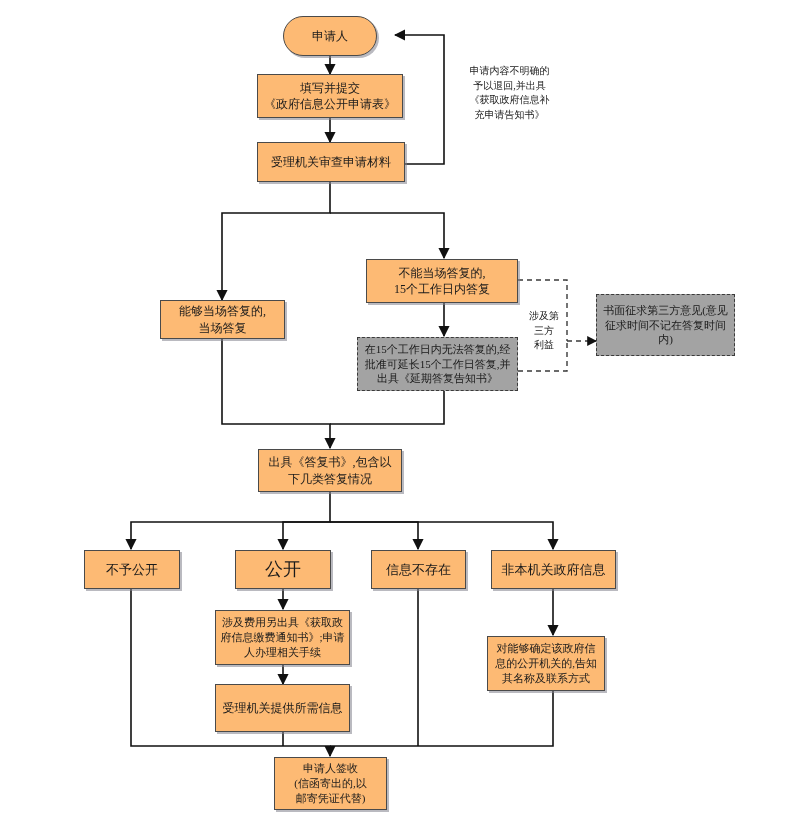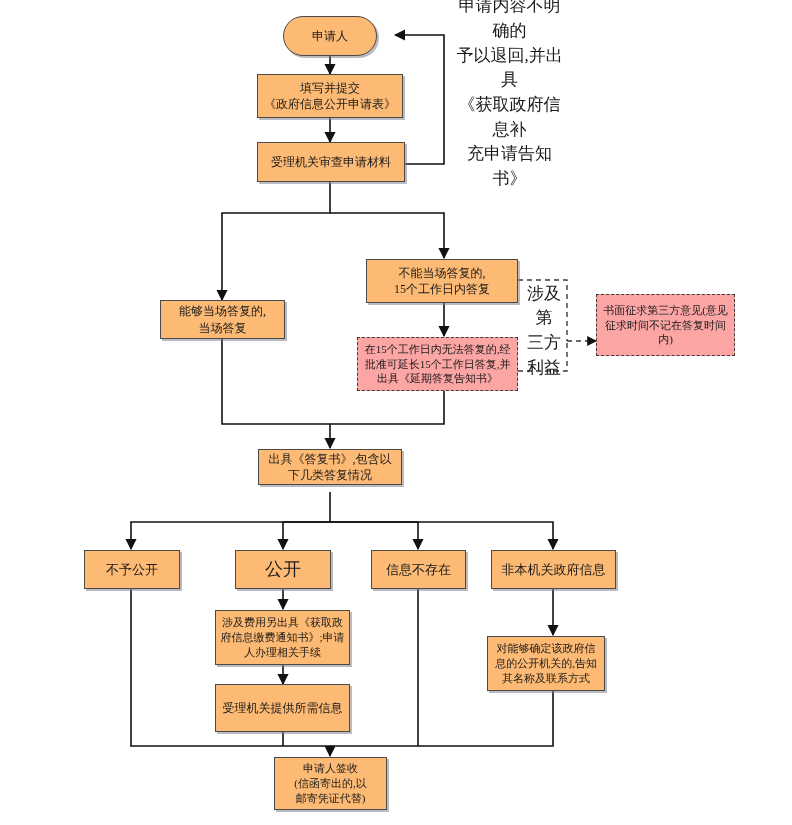--- a/index.html
+++ b/index.html
@@ -42,32 +42,32 @@
   }
   .node .txt {
     display: block;
     width: 100%;
     white-space: pre-line;
   }
   .node.terminator {
     border-radius: 999px;
   }
   .node.dashed {
-    background: #fca5a5;
+    background: #a3a3a3;
     border: 1px dashed #3a3a3a;
     box-shadow: none;
   }
   .label {
     position: absolute;
     box-sizing: border-box;
     display: flex;
     align-items: center;
     justify-content: center;
     text-align: center;
-    font-size: 17px;
+    font-size: 10px;
     line-height: 1.45;
     color: #1a1a1a;
     background: transparent;
     white-space: pre-line;
   }
   .label .txt { display:block; width:100%; white-space: pre-line; }
 </style>
 </head>
 <body>
 
@@ -143,21 +143,21 @@
   </div>
 
   <div class="node dashed" style="left:357px; top:337px; width:161px; height:54px; font-size:11px;">
     <span class="txt">在15个工作日内无法答复的,经批准可延长15个工作日答复,并出具《延期答复告知书》</span>
   </div>
 
   <div class="node dashed" style="left:596px; top:294px; width:139px; height:62px; font-size:11px;">
     <span class="txt">书面征求第三方意见(意见征求时间不记在答复时间内)</span>
   </div>
 
-  <div class="node" style="left:258px; top:449px; width:144px; height:36px;">
+  <div class="node" style="left:258px; top:449px; width:144px; height:43px;">
     <span class="txt">出具《答复书》,包含以下几类答复情况</span>
   </div>
 
   <div class="node" style="left:84px; top:550px; width:96px; height:39px; font-size:13px;">
     <span class="txt">不予公开</span>
   </div>
 
   <div class="node" style="left:235px; top:550px; width:96px; height:39px; font-size:18px;">
     <span class="txt">公开</span>
   </div>

